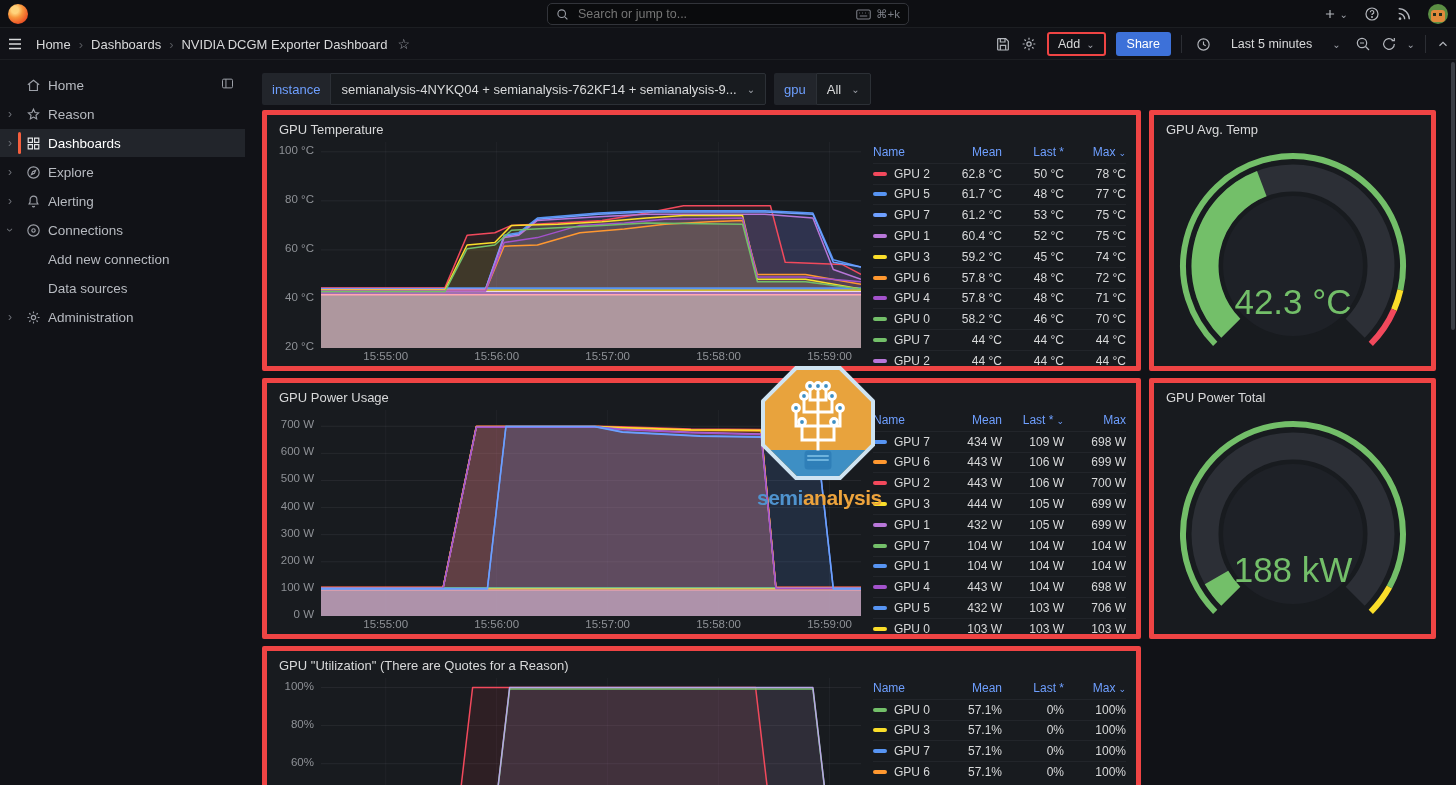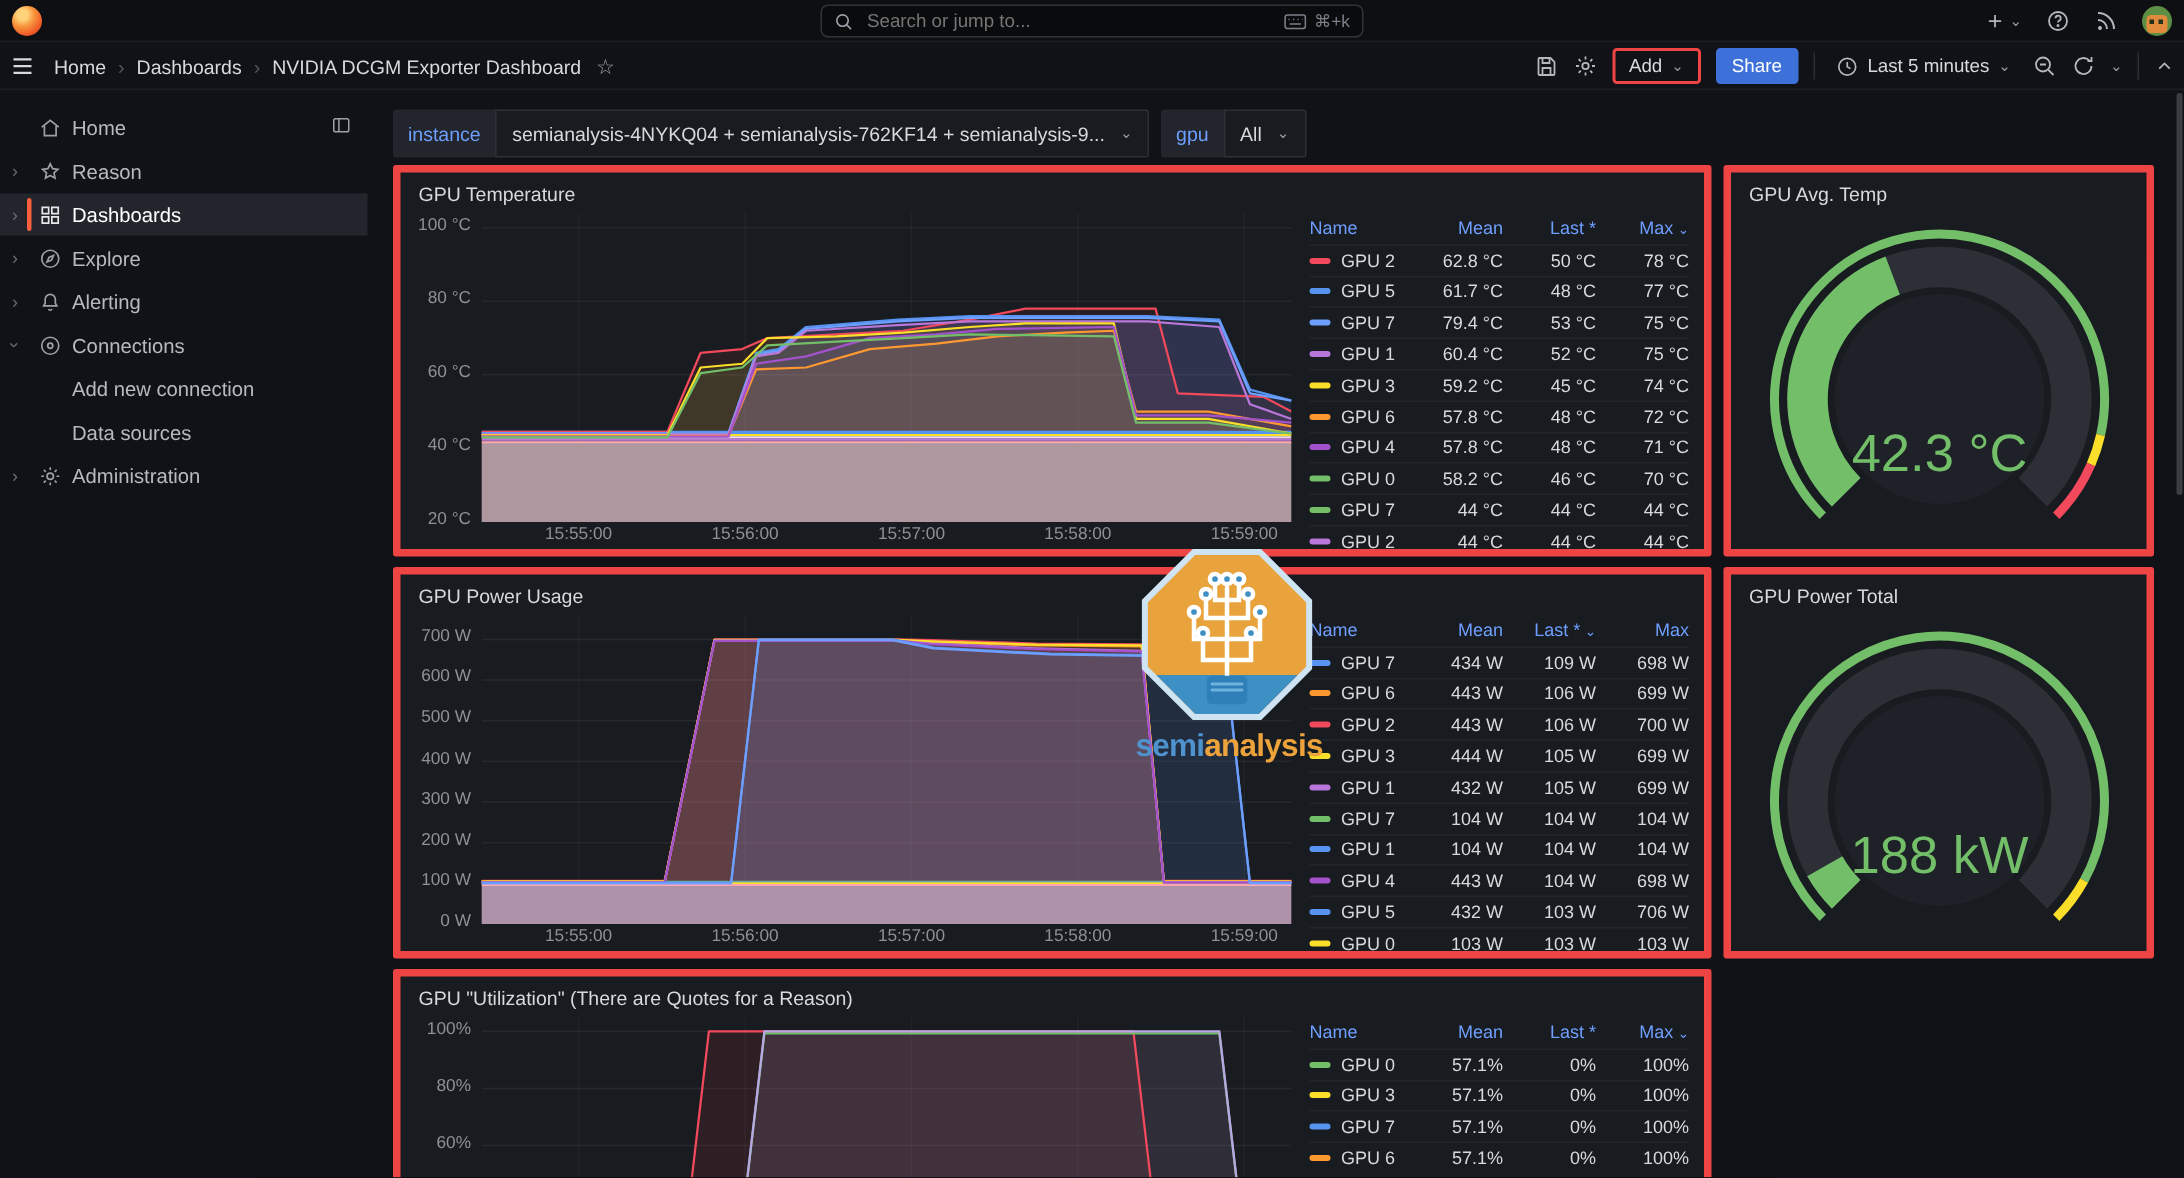--- a/index.html
+++ b/index.html
@@ -26,21 +26,21 @@
   .toolbar{position:absolute;top:28px;left:0;right:0;height:32px;background:#111217;border-bottom:1px solid #1c1e22;}
   .hamburger{position:absolute;left:6px;top:7px;}
   .crumbs{position:absolute;left:36px;top:0;height:32px;display:flex;align-items:center;gap:8px;font-size:13px;}
   .crumb{color:#d8d9da;cursor:pointer;}
   .crumb-sep{color:#55575c;font-size:13px;}
   .crumb-star{color:#9da0a8;font-size:14px;margin-left:2px;}
   .tb-right{position:absolute;right:6px;top:0;height:32px;display:flex;align-items:center;gap:10px;}
   .tb-btn{display:flex;align-items:center;gap:6px;height:24px;padding:0 9px;border:2px solid #ef4444;border-radius:3px;
     color:#d8d9da;font-size:12.5px;background:transparent;}
   .tb-btn.primary{background:#3d71d9;border-color:#3d71d9;color:#fff;font-weight:500;}
-  .tb-time{display:flex;align-items:center;gap:6px;color:#d8d9da;font-size:12.5px;padding:0 4px;}
+  .tb-time{display:flex;align-items:center;gap:20px;color:#d8d9da;font-size:12.5px;padding:0 4px;}
   .tb-sep{width:1px;height:18px;background:#2c2e34;}
   .chev{color:#9da0a8;font-size:10px;}
 
   
   .sidebar{position:absolute;top:60px;left:0;width:245px;bottom:0;background:#111217;padding-top:10px;}
   .side-row{position:relative;display:flex;align-items:center;height:28px;margin:1px 0;color:#b7bac0;font-size:13.5px;cursor:pointer;}
   .side-chev{width:16px;text-align:center;color:#6c6f75;font-size:12px;flex:0 0 16px;margin-left:2px;}
   .side-chev.rot{transform:rotate(90deg);}
   .side-ico{flex:0 0 30px;display:flex;justify-content:center;color:#9da0a8;}
   .side-row.active{background:#22252b;color:#fff;}
@@ -381,21 +381,21 @@
                 </span>
                 <span class="lg-num">61.7 °C</span>
                 <span class="lg-num">48 °C</span>
                 <span class="lg-num">77 °C</span>
               </div>
               <div class="lg-row">
                 <span class="lg-name">
                   <span class="swatch" style="background: rgb(110, 159, 255);"></span>
                   <span>GPU 7</span>
                 </span>
-                <span class="lg-num">79.4 °C</span>
+                <span class="lg-num">61.2 °C</span>
                 <span class="lg-num">53 °C</span>
                 <span class="lg-num">75 °C</span>
               </div>
               <div class="lg-row">
                 <span class="lg-name">
                   <span class="swatch" style="background: rgb(184, 119, 217);"></span>
                   <span>GPU 1</span>
                 </span>
                 <span class="lg-num">60.4 °C</span>
                 <span class="lg-num">52 °C</span>

